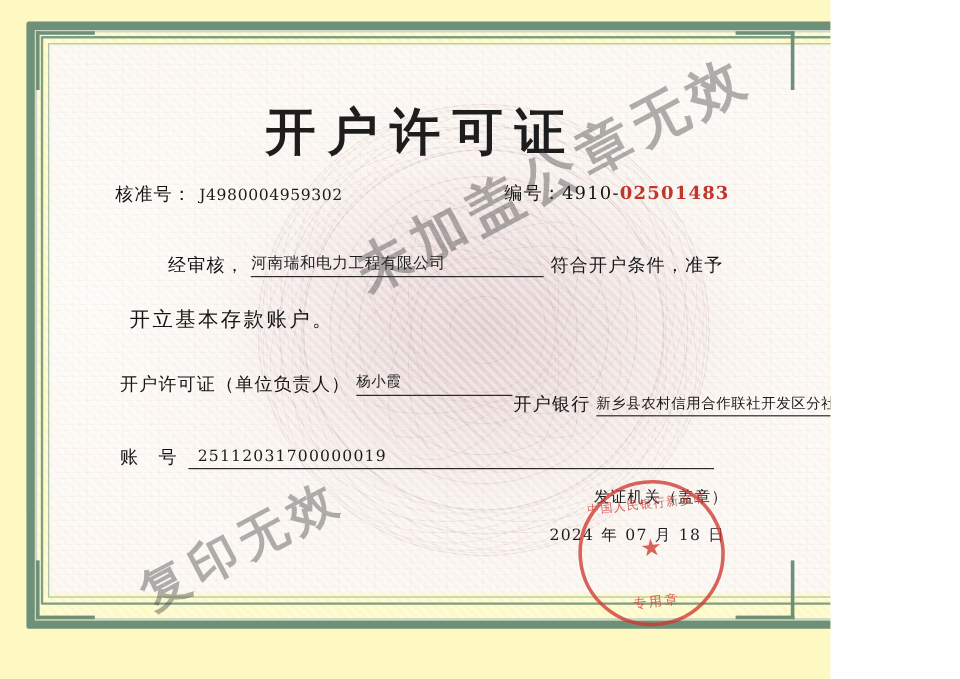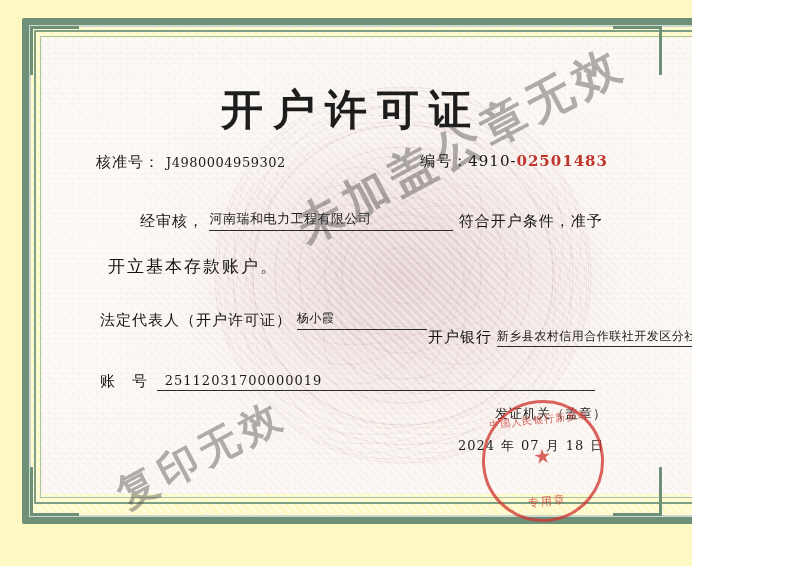--- a/index.html
+++ b/index.html
@@ -330,21 +330,21 @@
 
   <div class="row" id="line-body1">
     <span class="lbl">经审核，</span>
     <span class="underline val co">河南瑞和电力工程有限公司</span>
     <span class="lbl">符合开户条件，准予</span>
   </div>
 
   <div class="row" id="line-body2">开立基本存款账户。</div>
 
   <div class="row" id="line-rep">
-    <span class="lbl">法定代表人（开户许可证）</span>
+    <span class="lbl">开户许可证（单位负责人）</span>
     <span class="underline val rep-name">杨小霞</span>
   </div>
 
   <div class="row" id="line-bank">
     <span class="lbl">开户银行</span>
     <span class="underline val bank-name">新乡县农村信用合作联社开发区分社</span>
   </div>
 
   <div class="row" id="line-account">
     <span class="lbl">账　号</span>

